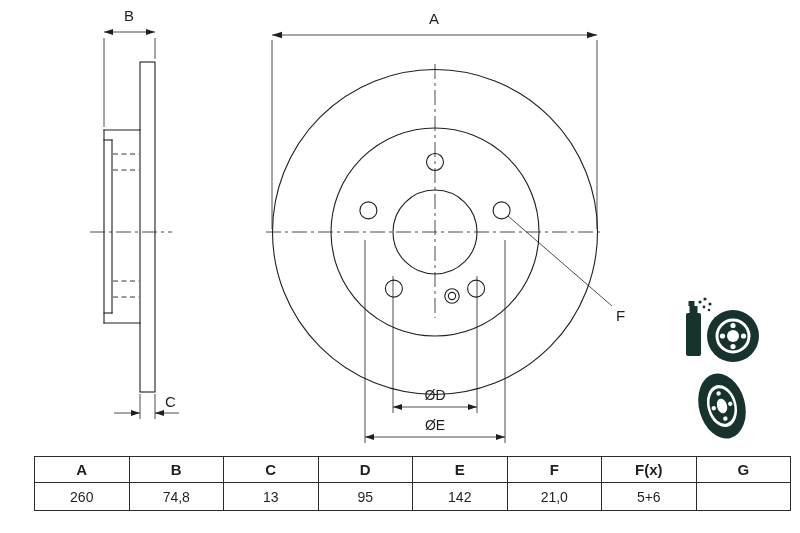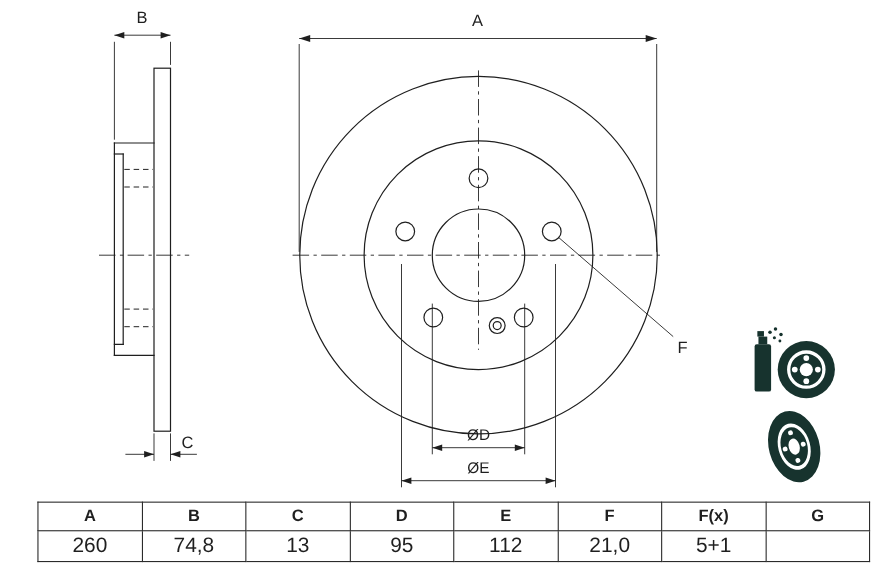--- a/index.html
+++ b/index.html
@@ -22,21 +22,21 @@
   .dts{font-size:14px;}
   .ic{fill:var(--icon);stroke:none;}
   .icw{fill:#ffffff;stroke:none;}
   .icr{fill:none;stroke:#ffffff;stroke-width:3;}
 
   
   .spec-table-wrap{position:absolute;left:34px;top:456px;width:757px;}
   table.spec{width:100%;border-collapse:collapse;table-layout:fixed;background:#fff;}
   table.spec th,table.spec td{border:1px solid var(--table_border);text-align:center;vertical-align:middle;padding:0;}
   table.spec th{font-weight:bold;font-size:15px;height:25px;}
-  table.spec td{font-size:19px;height:27px;}
+  table.spec td{font-size:14px;height:27px;}
 </style>
 </head>
 <body>
 
 <div class="page">
 
   <svg class="drawing" width="800" height="455" viewBox="0 0 800 455" xmlns="http://www.w3.org/2000/svg">
 
     <g>
       <rect x="140" y="62" width="15" height="330" class="ln"></rect>
@@ -166,22 +166,22 @@
           <th>F(x)</th>
           <th>G</th>
         </tr>
       </thead>
       <tbody>
         <tr>
           <td>260</td>
           <td>74,8</td>
           <td>13</td>
           <td>95</td>
-          <td>112</td>
+          <td>142</td>
           <td>21,0</td>
-          <td>5+1</td>
+          <td>5+6</td>
           <td></td>
         </tr>
       </tbody>
     </table>
   </div>
 
 </div>
 
 </body></html>

